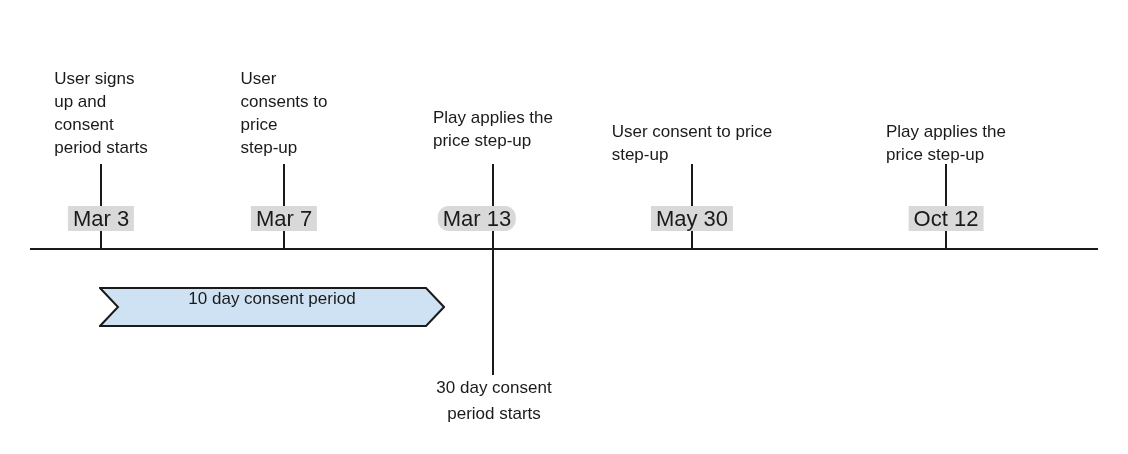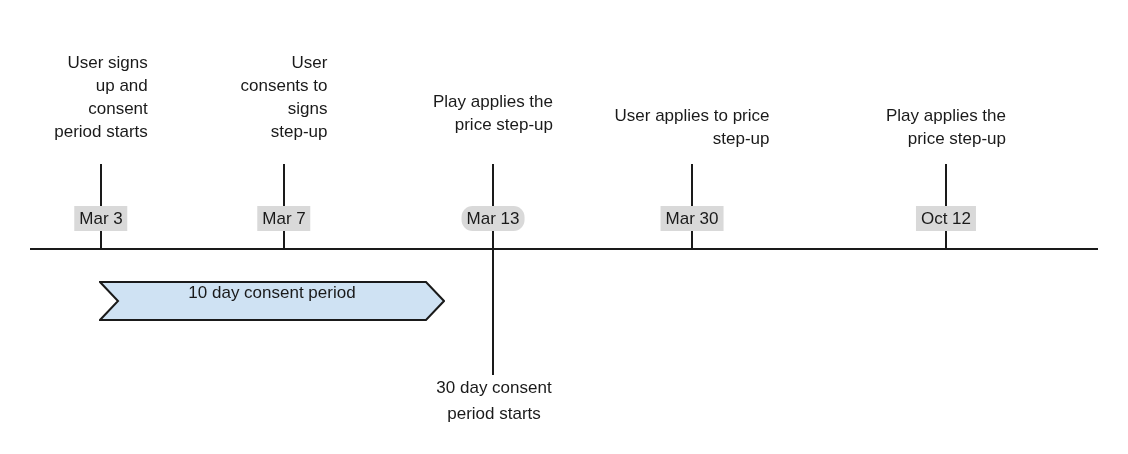--- a/index.html
+++ b/index.html
@@ -8,52 +8,53 @@
     width: 1128px;
     height: 454px;
     background: #ffffff;
     font-family: "Liberation Sans", sans-serif;
     color: #1a1a1a;
     overflow: hidden;
   }
   .event-label {
     position: absolute;
     transform: translateX(-50%);
-    text-align: right;
+    text-align: left;
     font-size: 17px;
     line-height: 23px;
     white-space: pre;
+    margin-top: 16px;
   }
   .tick {
     position: absolute;
     width: 2px;
     background: #1a1a1a;
     transform: translateX(-50%);
     z-index: 1;
   }
   .date-chip {
     position: absolute;
     transform: translateX(-50%);
     background: #d9d9d9;
-    font-size: 17px;
+    font-size: 22px;
     line-height: 21px;
     padding: 2px 5px;
     white-space: nowrap;
     z-index: 2;
   }
   .timeline-line {
     position: absolute;
     left: 30px;
     top: 248px;
     width: 1068px;
     height: 2px;
     background: #1a1a1a;
     z-index: 0;
   }
-  .banner { position: absolute; top: 281px; height: 23px; z-index: 1; }
+  .banner { position: absolute; top: 287px; height: 23px; z-index: 1; }
   .banner svg { position: absolute; left: 0; top: 0; display: block; }
   .banner polygon { stroke: #1a1a1a; stroke-width: 2; stroke-linejoin: miter; }
   .banner-label {
     position: absolute;
     left: 0; top: 0; right: 0; bottom: 0;
     display: flex;
     align-items: center;
     justify-content: center;
     font-size: 17px;
     white-space: nowrap;
@@ -76,36 +77,36 @@
 
   <div class="event-label" style="left:101px; top:51px;">User signs
 up and
 consent
 period starts</div>
   <div class="tick" style="left:101px; top:164px; height:85px;"></div>
   <div class="date-chip" style="left:101px; top:206px;">Mar 3</div>
 
   <div class="event-label" style="left:284px; top:51px;">User
 consents to
-signs
+price
 step-up</div>
   <div class="tick" style="left:284px; top:164px; height:85px;"></div>
   <div class="date-chip" style="left:284px; top:206px;">Mar 7</div>
 
   <div class="event-label" style="left:493px; top:90px;">Play applies the
 price step-up</div>
   <div class="tick" style="left:493px; top:164px; height:211px;"></div>
-  <div class="date-chip" style="left:493px; top:206px;border-radius:11px;">Mar 13</div>
+  <div class="date-chip" style="left:477px; top:206px;border-radius:11px;">Mar 13</div>
   <div class="below-label" style="left:494px; top:375px;">30 day consent
 period starts</div>
 
-  <div class="event-label" style="left:692px; top:104px;">User applies to price
+  <div class="event-label" style="left:692px; top:104px;">User consent to price
 step-up</div>
   <div class="tick" style="left:692px; top:164px; height:85px;"></div>
-  <div class="date-chip" style="left:692px; top:206px;">Mar 30</div>
+  <div class="date-chip" style="left:692px; top:206px;">May 30</div>
 
   <div class="event-label" style="left:946px; top:104px;">Play applies the
 price step-up</div>
   <div class="tick" style="left:946px; top:164px; height:85px;"></div>
   <div class="date-chip" style="left:946px; top:206px;">Oct 12</div>
 
   <div class="banner" style="left:99px; width:346px;">
     <svg width="346" height="40" viewBox="0 0 346 40">
       <polygon points="1,1 327,1 345,20 327,39 1,39 19,20" fill="#cfe2f3"></polygon>
     </svg>

